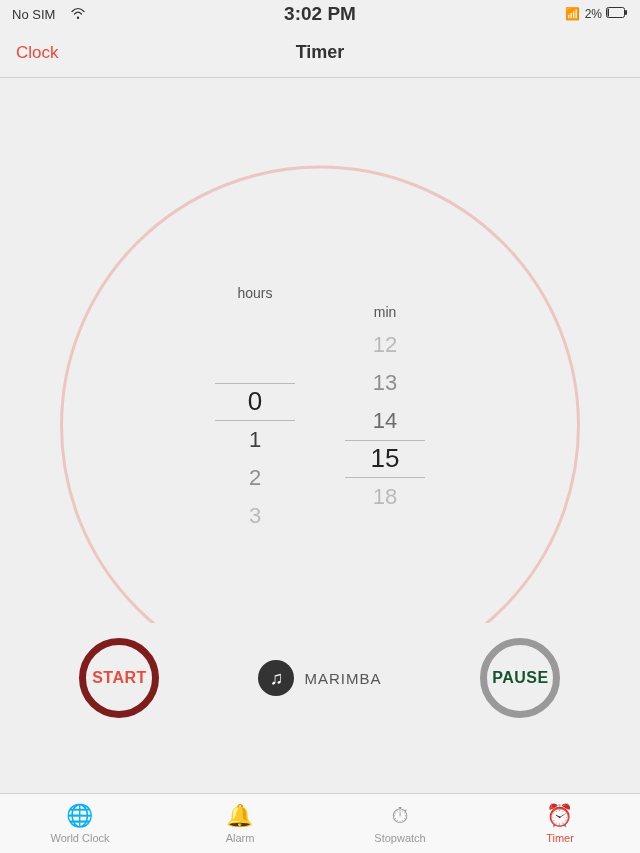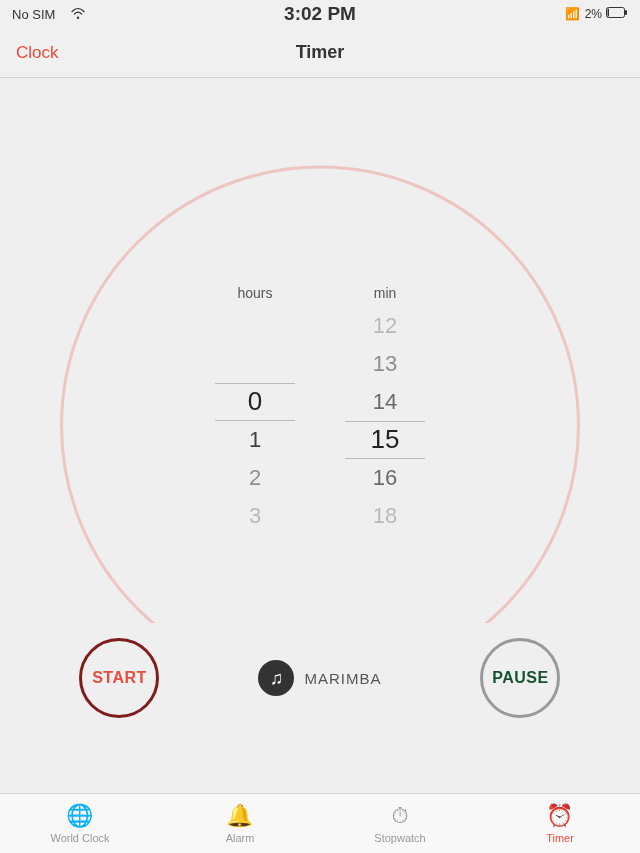--- a/index.html
+++ b/index.html
@@ -156,21 +156,21 @@
       justify-content: space-around;
       padding: 0 30px;
       position: absolute;
       bottom: 60px;
     }
 
     .circle-button {
       width: 80px;
       height: 80px;
       border-radius: 50%;
-      border: 3px solid #7f1d1d;
+      border: 7px solid #7f1d1d;
       background: transparent;
       color: #e74c3c;
       font-size: 16px;
       font-weight: 600;
       cursor: pointer;
       display: flex;
       align-items: center;
       justify-content: center;
       letter-spacing: 0.5px;
     }
@@ -300,21 +300,20 @@
 
     <div style="width:30px;"></div>
 
     <div class="picker-column">
       <span class="picker-label">min</span>
       <div class="picker-items">
         <div class="picker-item" style="opacity:0.3;">12</div>
         <div class="picker-item" style="opacity:0.55;">13</div>
         <div class="picker-item" style="opacity:0.75;">14</div>
         <div class="picker-item selected">15</div>
-        <div class="picker-item" style="opacity:0.75;">16</div>
         <div class="picker-item" style="opacity:0.3;">18</div>
       </div>
     </div>
   </div>
 
   <div id="buttons-row">
     <button class="circle-button">START</button>
 
     <div id="sound-selector">
       <div class="music-icon">♫</div>

